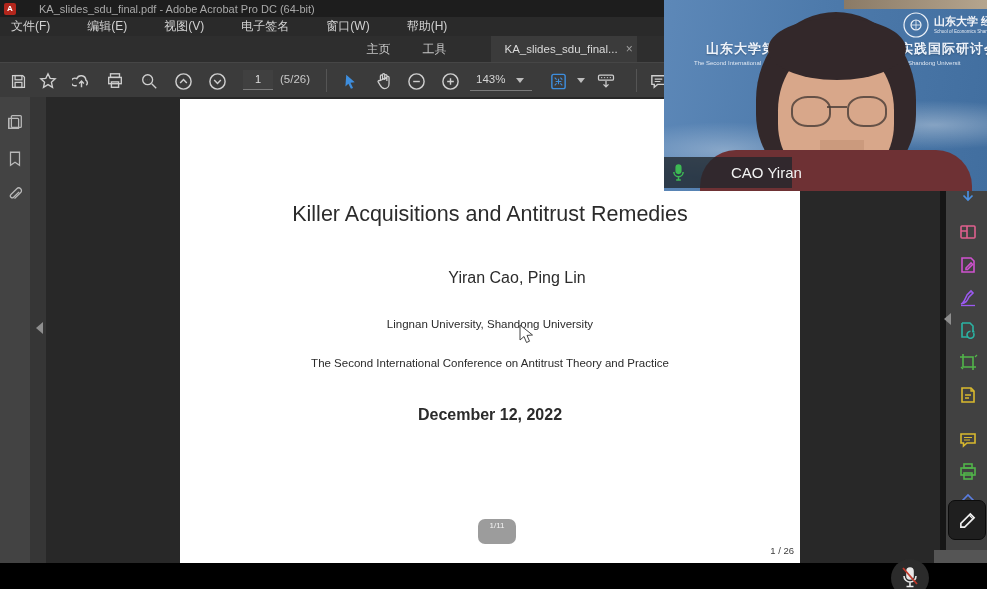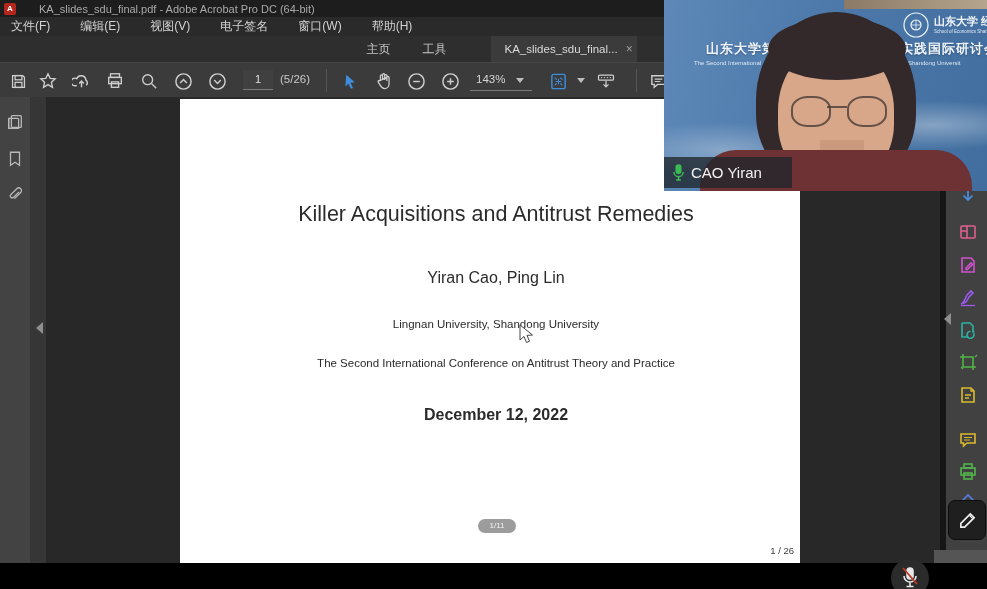--- a/index.html
+++ b/index.html
@@ -4,21 +4,21 @@
 <style>
   html,body{margin:0;padding:0;background:#000;}
   #screen{position:relative;width:987px;height:589px;overflow:hidden;
     font-family:"Liberation Sans",sans-serif;background:#000;}
   .abs{position:absolute;}
   
   #titlebar{left:0;top:0;width:987px;height:17px;background:#1d1d1d;display:flex;align-items:center;}
   #titlebar .app-ic{width:12px;height:12px;background:#b3261c;border-radius:2px;margin:0 6px 0 4px;
     color:#fff;font-size:8px;font-weight:bold;display:flex;align-items:center;justify-content:center;}
   #titlebar .ttl{color:#a9a9a9;font-size:11px;white-space:nowrap;padding-left:17px;}
-  #menubar{left:0;top:17px;width:987px;height:19px;background:#2a2a2a;display:flex;align-items:center;gap:8px;}
+  #menubar{left:0;top:17px;width:987px;height:19px;background:#2a2a2a;display:flex;align-items:center;gap:15px;}
   #menubar .mi{color:#d2d2d2;font-size:12px;padding:0 11px;height:19px;line-height:19px;white-space:nowrap;}
   #tabbar{left:0;top:36px;width:987px;height:26px;background:#2e2e2e;display:flex;align-items:stretch;justify-content:center;}
   .navtab{color:#c6c6c6;font-size:12px;display:flex;align-items:center;padding:0 16px;}
   #doctab{background:#3b3b3b;color:#dadada;font-size:11.5px;display:flex;align-items:center;
     gap:8px;padding:0 14px;margin-left:28px;width:118px;}
   #doctab .x{color:#9f9f9f;font-size:12px;}
   #toolbar{left:0;top:62px;width:987px;height:35px;background:#3b3b3b;border-top:1px solid #464646;}
   .ticon{position:absolute;top:8px;width:20px;height:20px;color:#cfcfcf;display:flex;align-items:center;justify-content:center;}
   .tdiv{position:absolute;top:6px;width:1px;height:23px;background:#555;}
   #pagebox{position:absolute;left:243px;top:7px;width:30px;height:19px;border-bottom:1px solid #7a7a7a;
@@ -33,28 +33,28 @@
   #leftstrip2{left:30px;top:97px;width:16px;height:466px;background:#363636;}
   .lpicon{position:absolute;left:6px;width:18px;height:18px;color:#b9b9b9;}
   #docarea{left:46px;top:97px;width:894px;height:466px;background:#282828;}
   #panediv{left:940px;top:97px;width:6px;height:466px;background:#161616;}
   #rightpane{left:946px;top:97px;width:41px;height:466px;background:#414141;}
   .rpicon{position:absolute;left:12px;width:20px;height:20px;}
   .tri-left{position:absolute;width:0;height:0;border-top:6px solid transparent;border-bottom:6px solid transparent;
     border-right:7px solid #8e8e8e;}
   
   #page{left:180px;top:99px;width:620px;height:464px;background:#ffffff;}
-  #page .c{position:absolute;left:6px;width:620px;text-align:center;color:#2b2b2b;}
+  #page .c{position:absolute;left:0;width:620px;text-align:center;color:#2b2b2b;}
   #slide-title{top:103px;font-size:21.5px;color:#3a3aae;}
-  #slide-authors{top:170px;font-size:16px;}
+  #slide-authors{top:170px;font-size:16px;margin-left:27px;}
   #slide-affil{top:219px;font-size:11.5px;}
   #slide-conf1{top:258px;font-size:11.5px;}
   #slide-conf2{top:272px;font-size:11.5px;}
   #slide-date{top:307px;font-size:16px;font-weight:bold;}
-  #framebadge{position:absolute;left:298px;top:420px;width:38px;height:14px;background:#9c9c9c;border-radius:7px;
+  #framebadge{position:absolute;left:298px;top:420px;width:38px;height:25px;background:#9c9c9c;border-radius:7px;
     color:#f4f4f4;font-size:8px;text-align:center;line-height:14px;}
   #pagecorner{position:absolute;right:6px;top:446px;font-size:9.5px;color:#3c3c3c;}
   
   #webcam{left:664px;top:0;width:323px;height:191px;overflow:hidden;z-index:50;
     background:
       radial-gradient(ellipse 160px 40px at 60px 150px, rgba(255,255,255,0.30), rgba(255,255,255,0) 70%),
       radial-gradient(ellipse 180px 35px at 270px 125px, rgba(255,255,255,0.35), rgba(255,255,255,0) 70%),
       linear-gradient(100deg,#5d88b8 0%,#4d7aab 45%,#416e9f 100%);}
   #wc-roomstrip{position:absolute;left:180px;top:0;width:143px;height:9px;
     background:linear-gradient(90deg,#8a7a66,#b5a58e);}
@@ -67,21 +67,21 @@
   #wc-logo-sub{position:absolute;left:270px;top:29px;color:#e3e9f2;font-size:4.5px;white-space:nowrap;}
   .hair{position:absolute;left:92px;top:12px;width:160px;height:176px;background:#33282a;border-radius:50% 50% 42% 42%;}
   .face{position:absolute;left:114px;top:44px;width:116px;height:138px;background:#d8a78a;border-radius:48% 48% 42% 42%;}
   .fringe{position:absolute;left:104px;top:18px;width:138px;height:62px;background:#33282a;border-radius:50%;}
   .neck{position:absolute;left:156px;top:140px;width:44px;height:34px;background:#cb9a7d;}
   .body-sweater{position:absolute;left:36px;top:150px;width:272px;height:60px;background:#6e3134;border-radius:36px 36px 0 0;}
   .lens{position:absolute;top:96px;width:36px;height:27px;border:2px solid rgba(72,60,54,0.8);border-radius:42%;}
   #lensL{left:127px;} #lensR{left:183px;}
   #bridge{position:absolute;left:163px;top:106px;width:20px;height:2px;background:rgba(72,60,54,0.8);}
   #nametag{position:absolute;left:0;top:157px;width:128px;height:31px;background:rgba(32,38,44,0.78);
-    display:flex;align-items:center;z-index:55;}
+    display:flex;align-items:center;z-index:55;gap:40px;}
   #nametag .nm{color:#f2f2f2;font-size:15px;margin-left:6px;white-space:nowrap;}
   #nametag .micwrap{width:13px;height:17px;margin-left:8px;color:#3dba54;}
   
   #blackbar{left:0;top:563px;width:987px;height:26px;background:#000;z-index:40;}
   #panefoot{left:934px;top:550px;width:53px;height:13px;background:#555;z-index:41;}
   #penbtn{left:948px;top:500px;width:36px;height:38px;background:#1f1f1f;border:1px solid #0c0c0c;border-radius:7px;
     z-index:60;display:flex;align-items:center;justify-content:center;color:#f0f0f0;}
   #micmute{left:891px;top:559px;width:38px;height:38px;background:#2b2b2b;border-radius:50%;z-index:60;
     display:flex;align-items:center;justify-content:center;color:#e8e8e8;}
   #cursor{left:519px;top:324px;width:15px;height:21px;z-index:70;}

